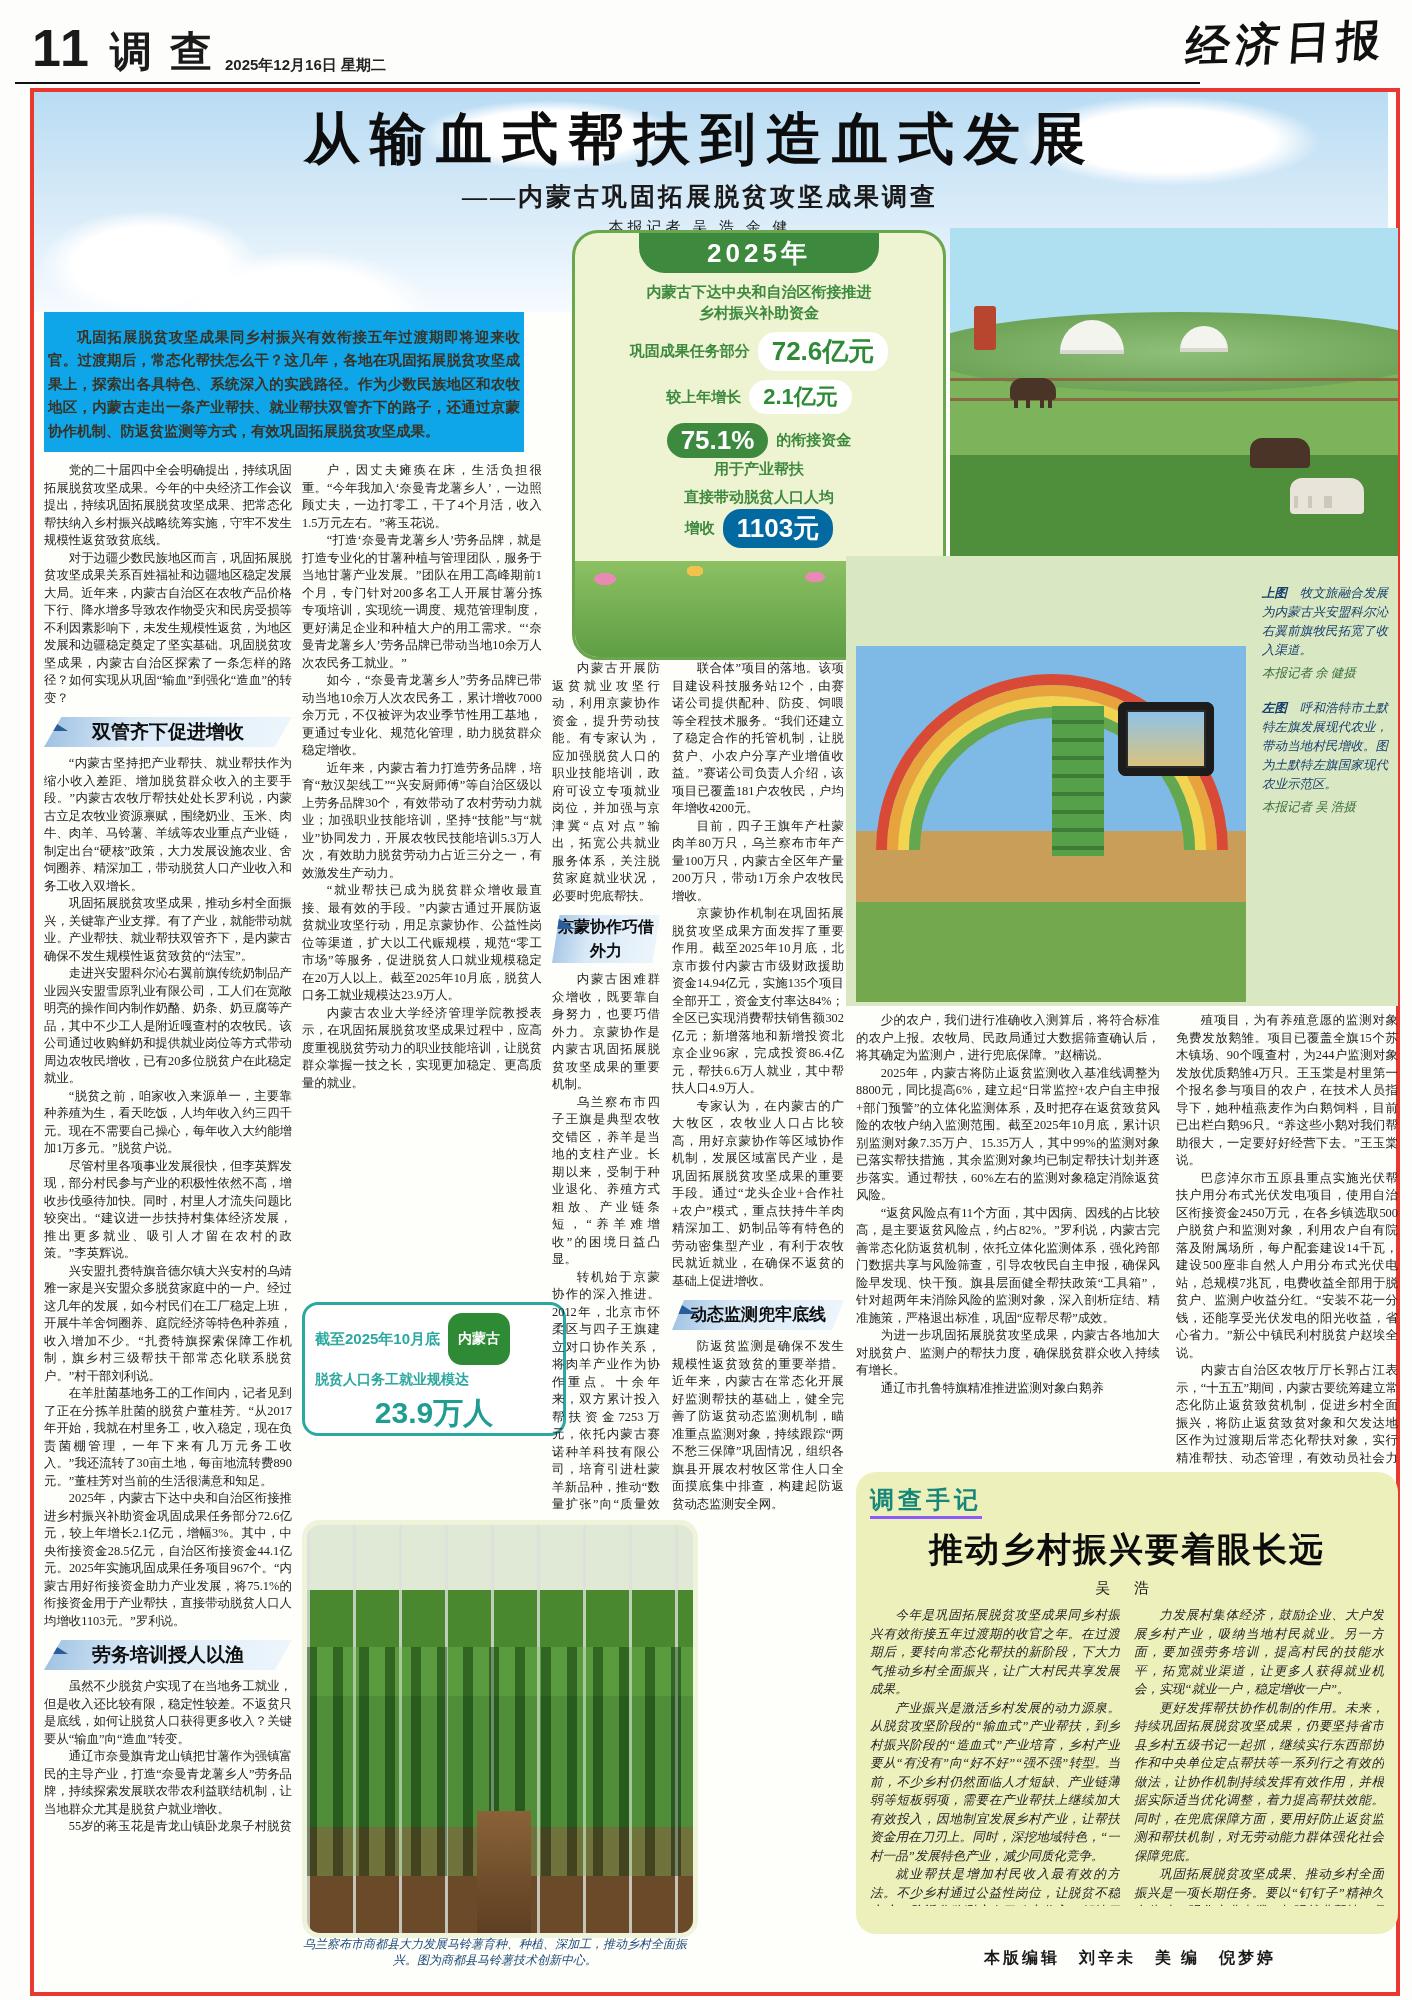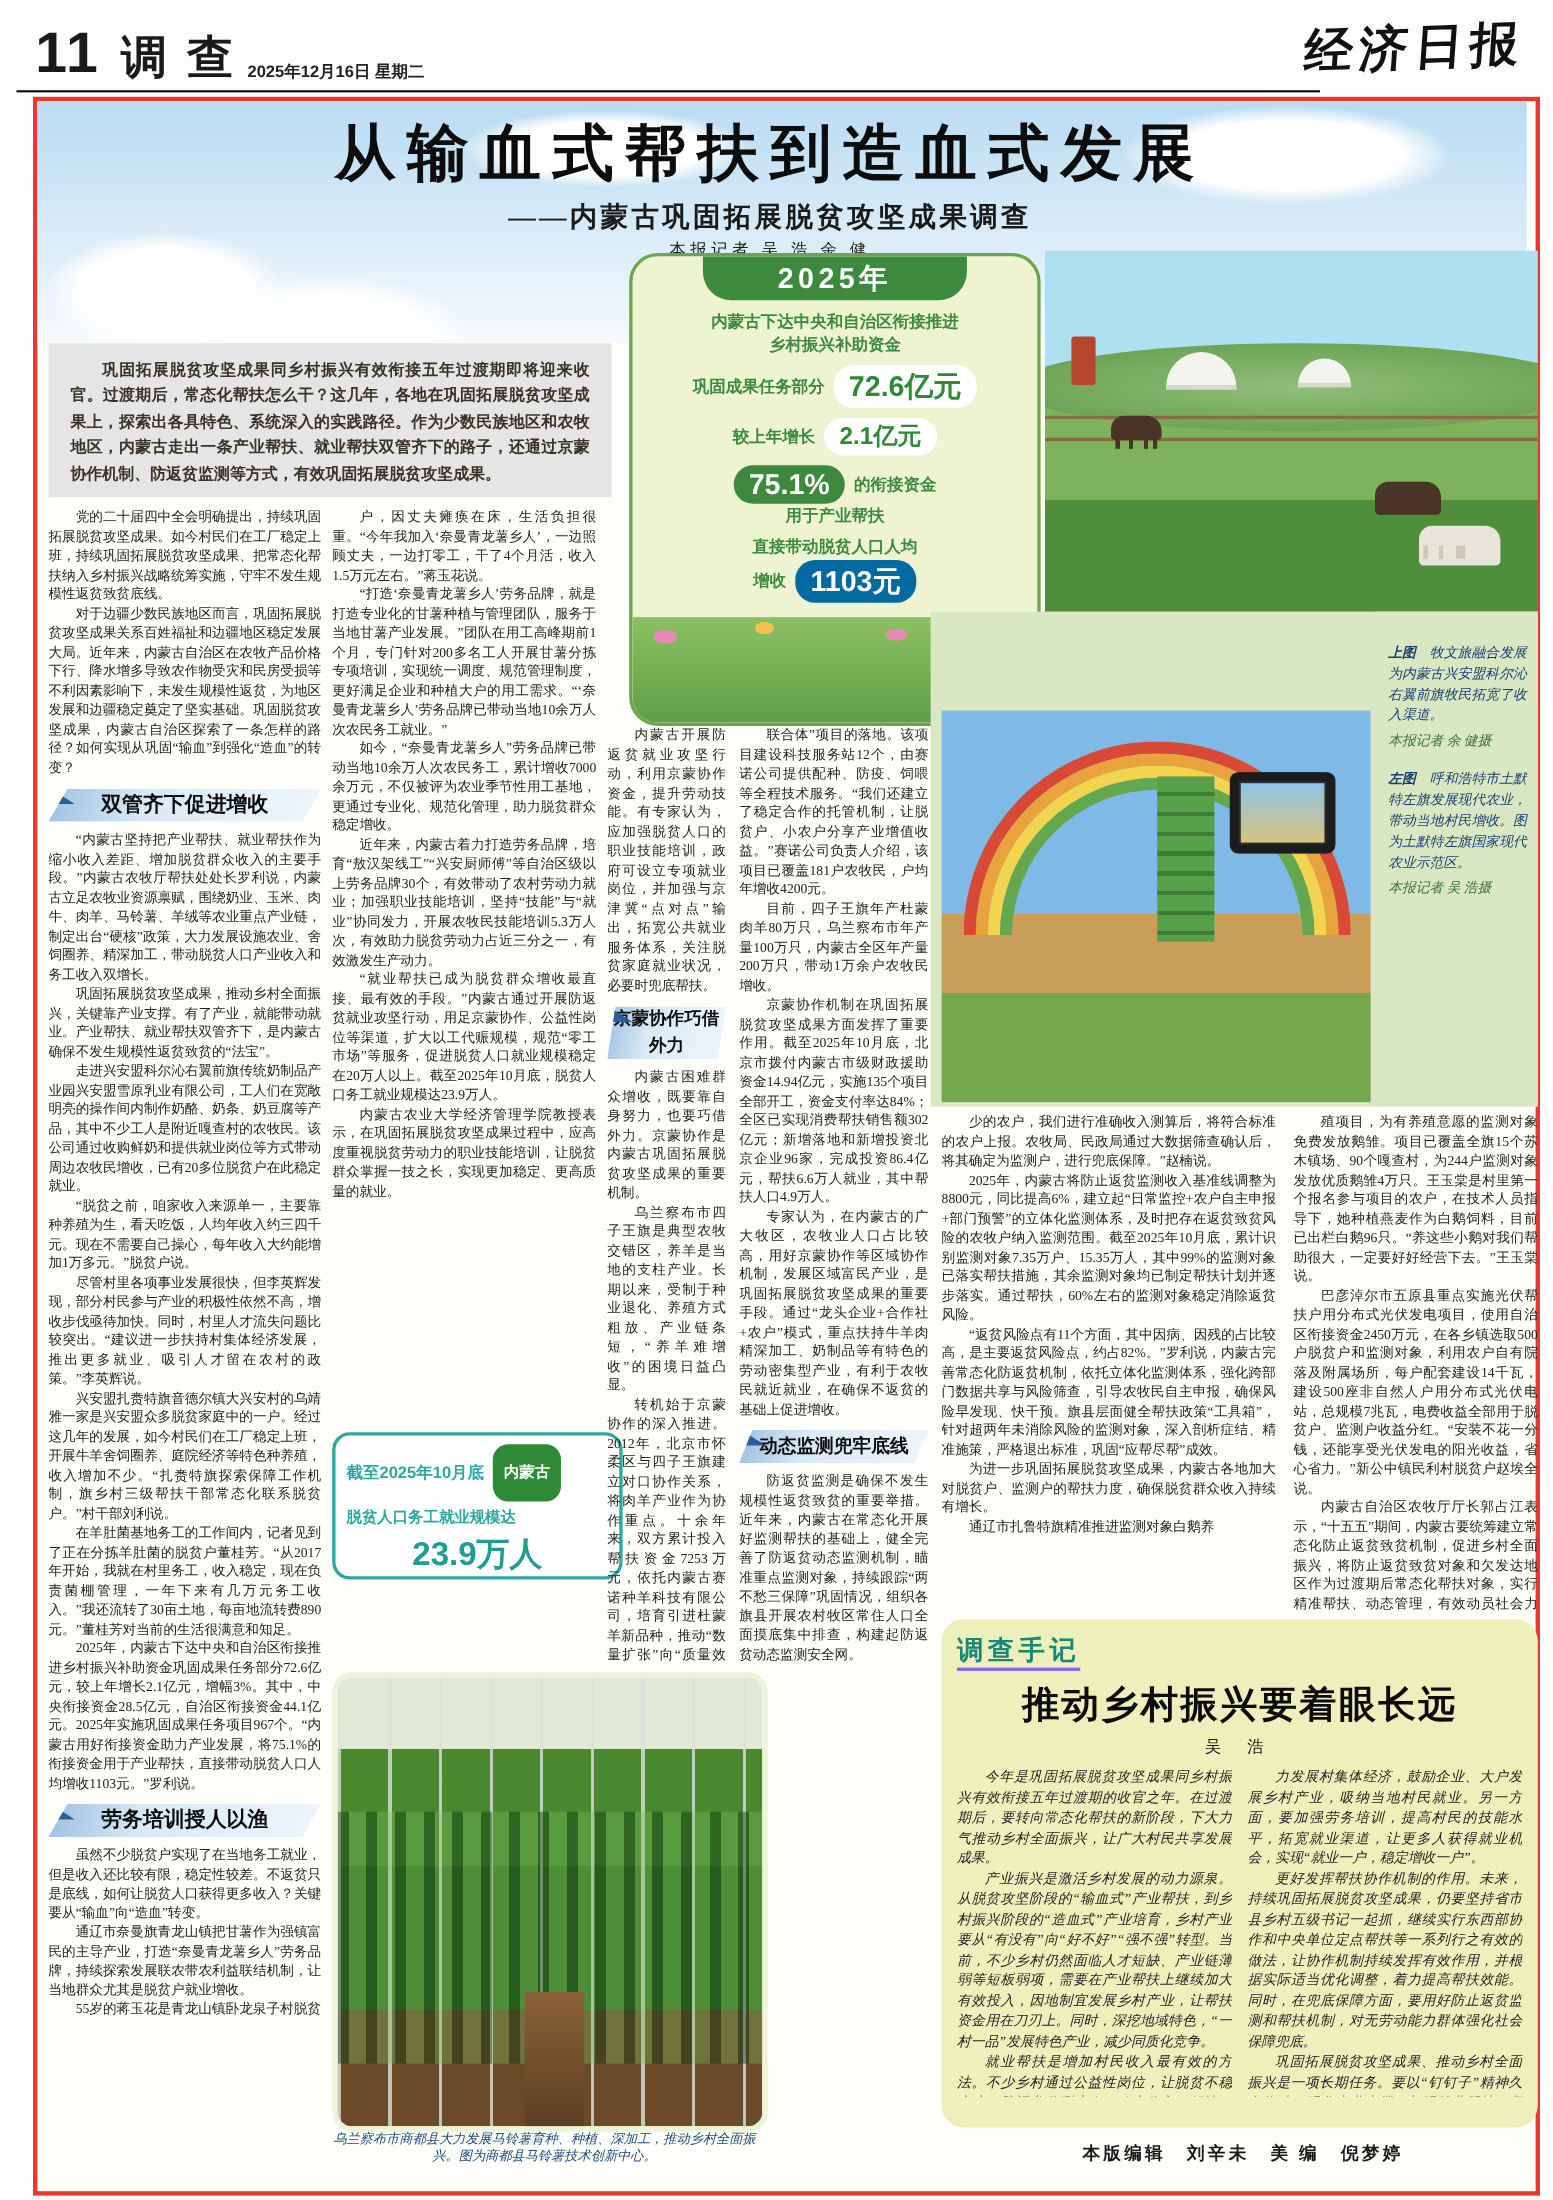--- a/index.html
+++ b/index.html
@@ -18,22 +18,22 @@
        background:linear-gradient(#b9dcf3,#dcedf9 60%,#f6fbff);}
   .cloud{position:absolute;background:radial-gradient(closest-side,#ffffff 70%,rgba(255,255,255,0));border-radius:50%;}
   
   .title{position:absolute;left:120px;top:102px;width:1160px;text-align:center;
          font:bold 56px "Liberation Sans",sans-serif;letter-spacing:10px;color:#0d0d0d;}
   .subtitle{position:absolute;left:220px;top:180px;width:960px;text-align:center;
             font:bold 25px "Liberation Serif",serif;letter-spacing:3px;}
   .byline{position:absolute;left:420px;top:218px;width:560px;text-align:center;
           font:15px "Liberation Serif",serif;letter-spacing:4px;}
   
-  .lead{position:absolute;left:44px;top:312px;width:472px;height:112px;background:#e5e5e5;
-        padding:14px 20px;font:600 14.5px "Liberation Sans",sans-serif;line-height:1.62;
+  .lead{position:absolute;left:44px;top:312px;width:472px;height:112px;background:#0ea5e9;
+        padding:14px 4px;font:600 14.5px "Liberation Sans",sans-serif;line-height:1.62;
         text-align:justify;color:#3a3325;}
   .lead p{margin:0;text-indent:2em;}
   
   .col{position:absolute;overflow:hidden;text-align:justify;}
   .col .para{margin:0;text-indent:2em;font:12.4px/17.5px "Liberation Serif",serif;color:#222;}
   .banner{position:relative;margin:10px 0 8px 0;background:linear-gradient(100deg,#9cc0e2,#d9e9f6 35%,#eef6fc);
           clip-path:polygon(0 100%,7% 0,100% 0,93% 100%);
           font:bold 19px/30px "Liberation Sans",sans-serif;text-align:center;color:#0d0d0d;}
   .banner::before{content:"";position:absolute;left:1%;top:0;border-style:solid;
           border-width:14px 0 0 22px;border-color:transparent transparent transparent #2a5e9b;}
@@ -204,21 +204,21 @@
 
   <div class="cappanel">
     <p><span class="lbl">上图</span>　<span>牧文旅融合发展为内蒙古兴安盟科尔沁右翼前旗牧民拓宽了收入渠道。</span></p>
     <p class="credit">本报记者 余 健摄</p>
     <p><span class="lbl">左图</span>　<span>呼和浩特市土默特左旗发展现代农业，带动当地村民增收。图为土默特左旗国家现代农业示范区。</span></p>
     <p class="credit">本报记者 吴 浩摄</p>
   </div>
 
   <div class="col" style="left:44px;top:462px;width:248px;height:1522px;">
     <div>
-        <p class="para">党的二十届四中全会明确提出，持续巩固拓展脱贫攻坚成果。如今村民们在工厂稳定上班，持续巩固拓展脱贫攻坚成果、把常态化帮扶纳入乡村振兴战略统筹实施，守牢不发生规模性返贫致贫底线。</p>
+        <p class="para">党的二十届四中全会明确提出，持续巩固拓展脱贫攻坚成果。今年的中央经济工作会议提出，持续巩固拓展脱贫攻坚成果、把常态化帮扶纳入乡村振兴战略统筹实施，守牢不发生规模性返贫致贫底线。</p>
         <p class="para">对于边疆少数民族地区而言，巩固拓展脱贫攻坚成果关系百姓福祉和边疆地区稳定发展大局。近年来，内蒙古自治区在农牧产品价格下行、降水增多导致农作物受灾和民房受损等不利因素影响下，未发生规模性返贫，为地区发展和边疆稳定奠定了坚实基础。巩固脱贫攻坚成果，内蒙古自治区探索了一条怎样的路径？如何实现从巩固“输血”到强化“造血”的转变？</p>
       </div>
     <div class="banner">双管齐下促进增收</div>
     <div>
         <p class="para">“内蒙古坚持把产业帮扶、就业帮扶作为缩小收入差距、增加脱贫群众收入的主要手段。”内蒙古农牧厅帮扶处处长罗利说，内蒙古立足农牧业资源禀赋，围绕奶业、玉米、肉牛、肉羊、马铃薯、羊绒等农业重点产业链，制定出台“硬核”政策，大力发展设施农业、舍饲圈养、精深加工，带动脱贫人口产业收入和务工收入双增长。</p>
         <p class="para">巩固拓展脱贫攻坚成果，推动乡村全面振兴，关键靠产业支撑。有了产业，就能带动就业。产业帮扶、就业帮扶双管齐下，是内蒙古确保不发生规模性返贫致贫的“法宝”。</p>
         <p class="para">走进兴安盟科尔沁右翼前旗传统奶制品产业园兴安盟雪原乳业有限公司，工人们在宽敞明亮的操作间内制作奶酪、奶条、奶豆腐等产品，其中不少工人是附近嘎查村的农牧民。该公司通过收购鲜奶和提供就业岗位等方式带动周边农牧民增收，已有20多位脱贫户在此稳定就业。</p>
         <p class="para">“脱贫之前，咱家收入来源单一，主要靠种养殖为生，看天吃饭，人均年收入约三四千元。现在不需要自己操心，每年收入大约能增加1万多元。”脱贫户说。</p>
         <p class="para">尽管村里各项事业发展很快，但李英辉发现，部分村民参与产业的积极性依然不高，增收步伐亟待加快。同时，村里人才流失问题比较突出。“建议进一步扶持村集体经济发展，推出更多就业、吸引人才留在农村的政策。”李英辉说。</p>
         <p class="para">兴安盟扎赉特旗音德尔镇大兴安村的乌靖雅一家是兴安盟众多脱贫家庭中的一户。经过这几年的发展，如今村民们在工厂稳定上班，开展牛羊舍饲圈养、庭院经济等特色种养殖，收入增加不少。“扎赉特旗探索保障工作机制，旗乡村三级帮扶干部常态化联系脱贫户。”村干部刘利说。</p>

